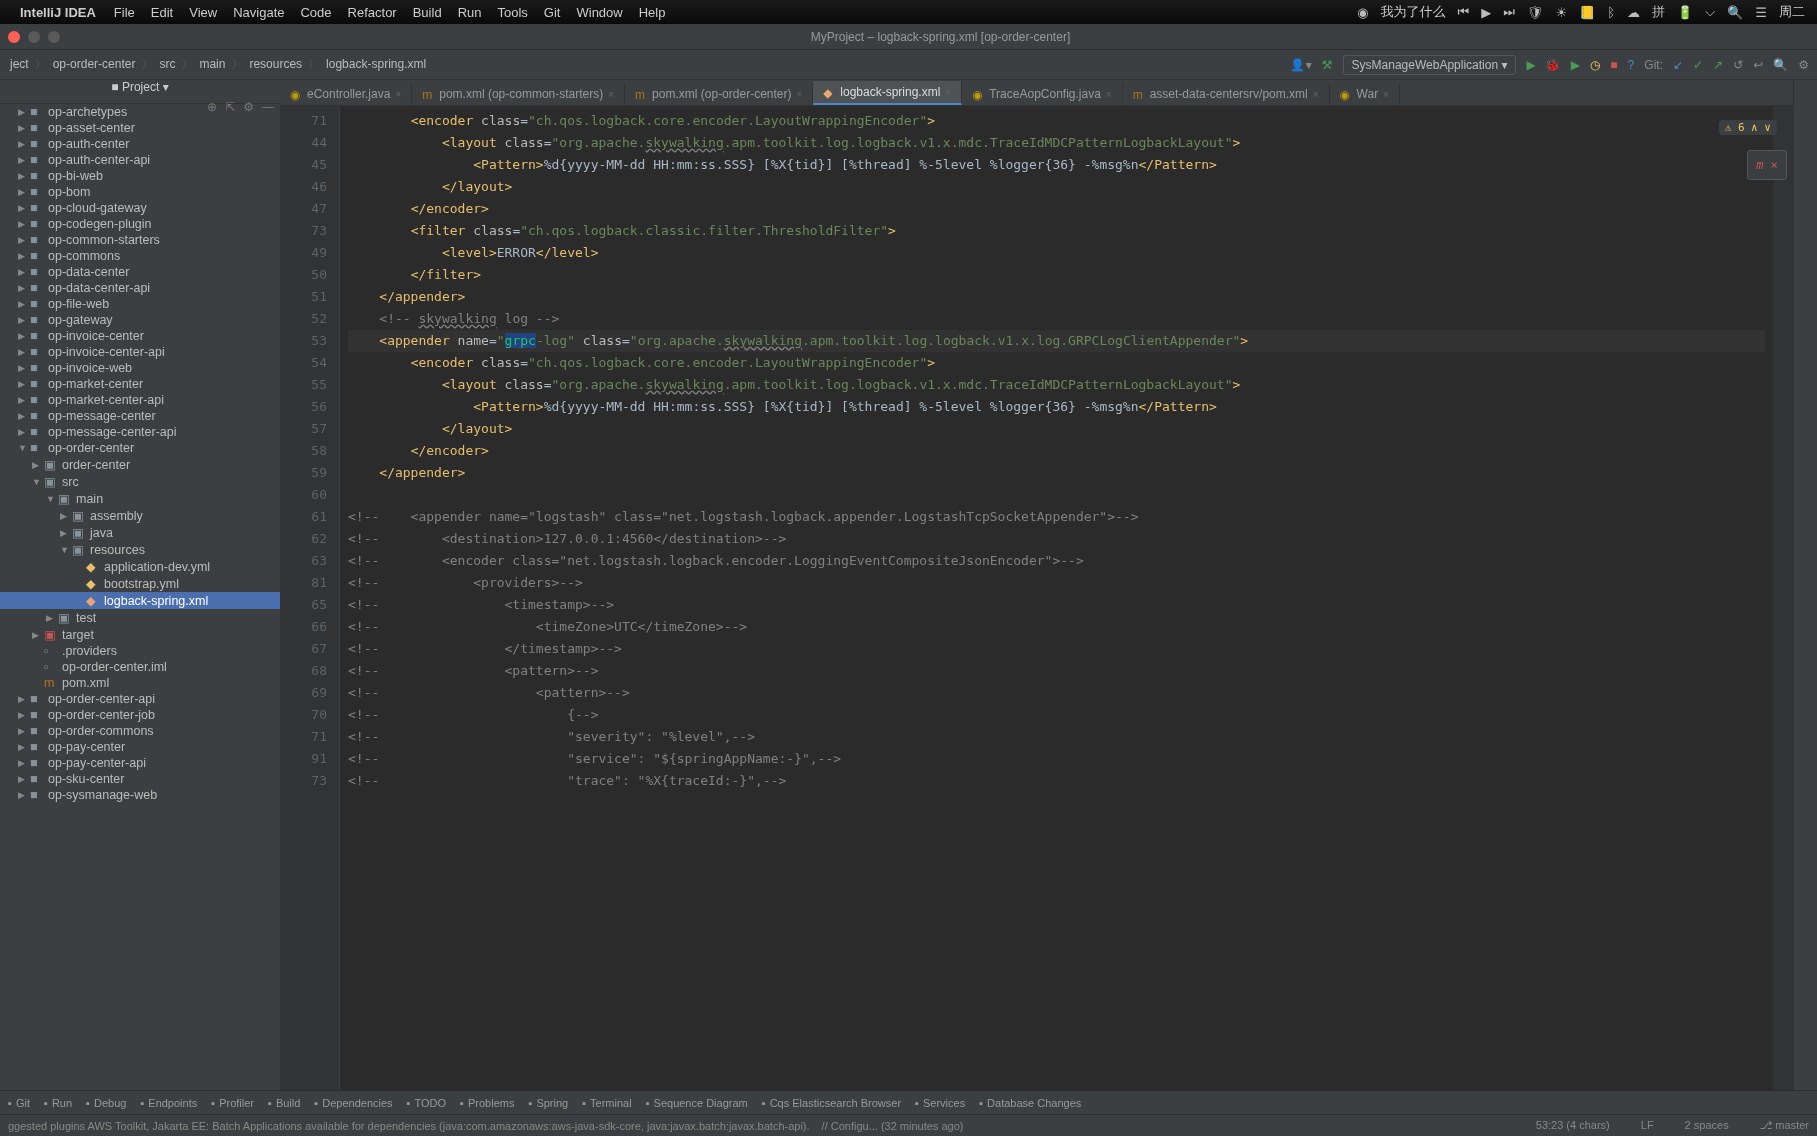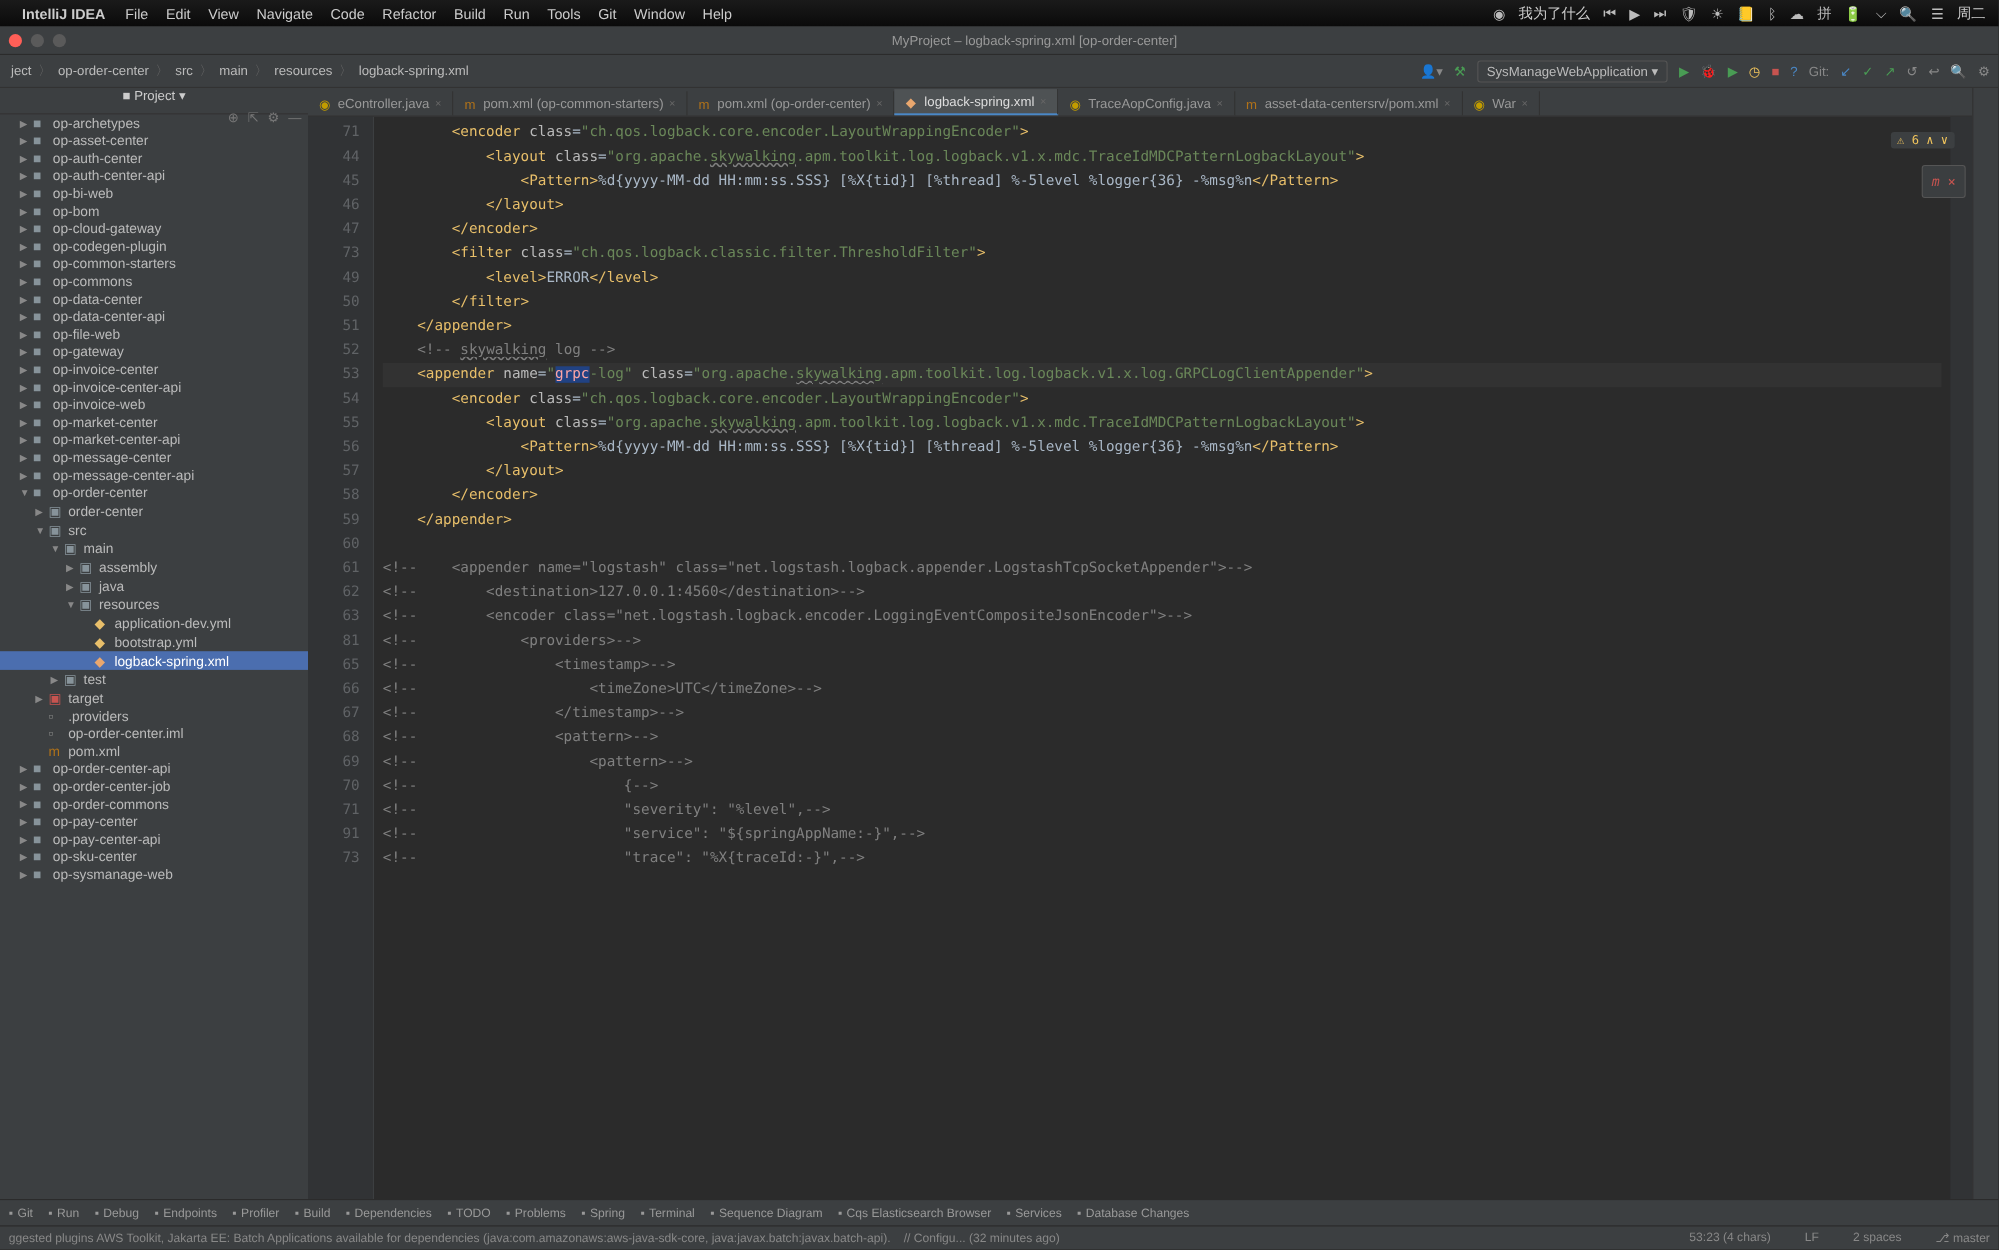--- a/index.html
+++ b/index.html
@@ -153,21 +153,21 @@
   white-space: pre;
   overflow: hidden;
 }
 .code .tag { color: #e8bf6a; }
 .code .attr { color: #bababa; }
 .code .str { color: #6a8759; }
 .code .deprecated { color: #6a8759; text-decoration: underline wavy #808080; }
 .code .txt { color: #a9b7c6; }
 .code .comment { color: #808080; }
 .code .highlight-line { background: #323232; display: inline-block; width: 100%; }
-.code .sel { background: #214283; color: #fca5a5; }
+.code .sel { background: #214283; color: #22c55e; }
 
 .editor-right-strip { width: 20px; background: #313335; }
 
 .warnings-badge { position: absolute; right: 40px; top: 120px; background: #3c3f41; padding: 1px 6px; color: #f2c55c; font-size: 11px; border-radius: 3px; }
 
 .breadcrumb-bar {
   height: 22px;
   background: #313335;
   border-top: 1px solid #282828;
   display: flex;

